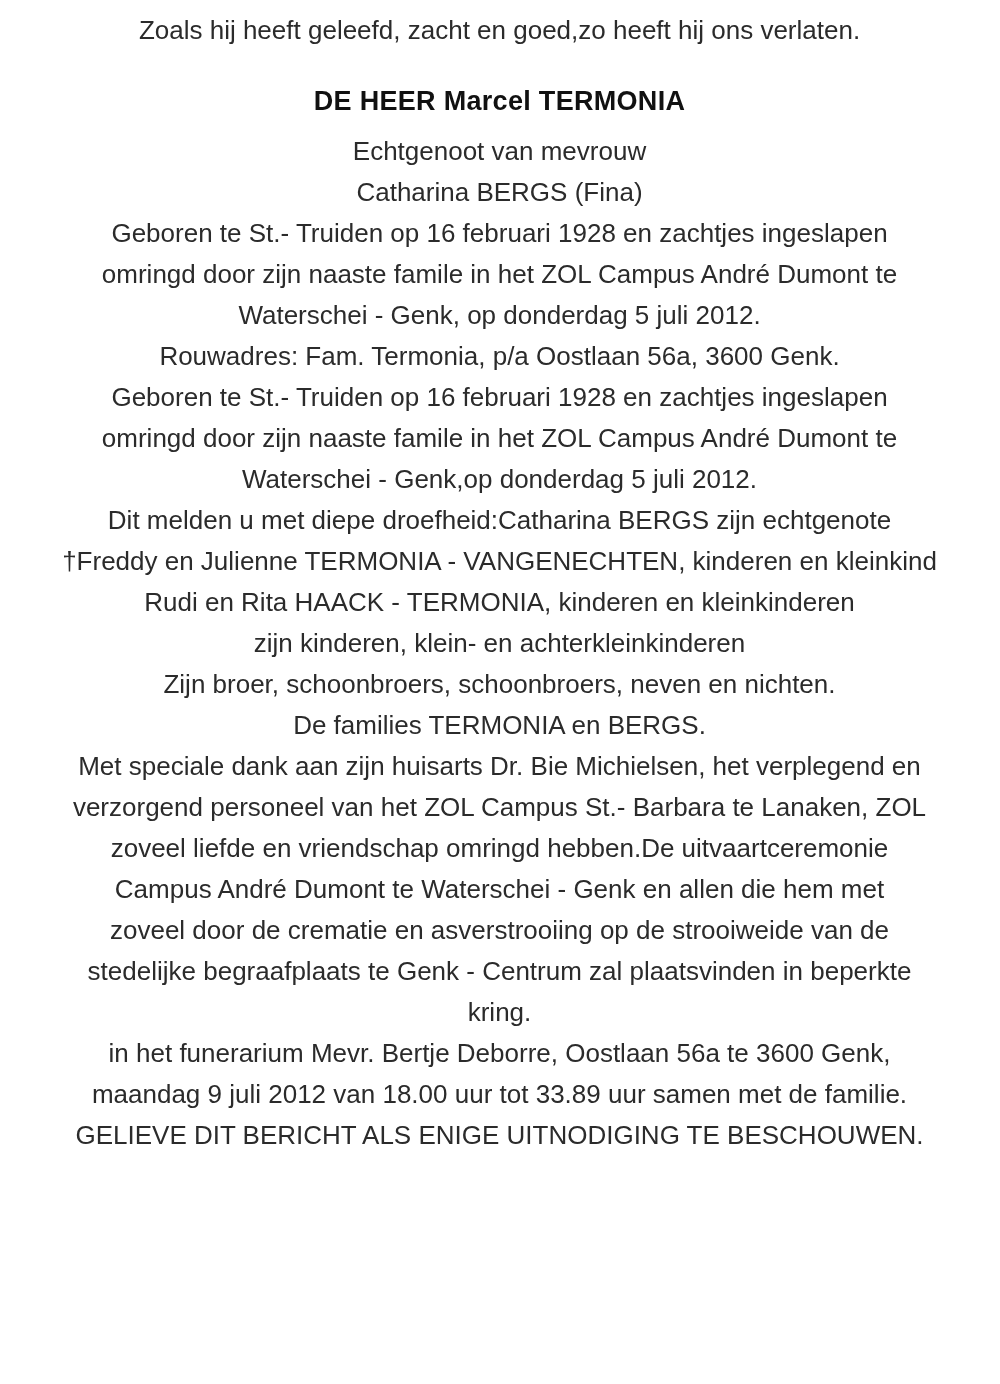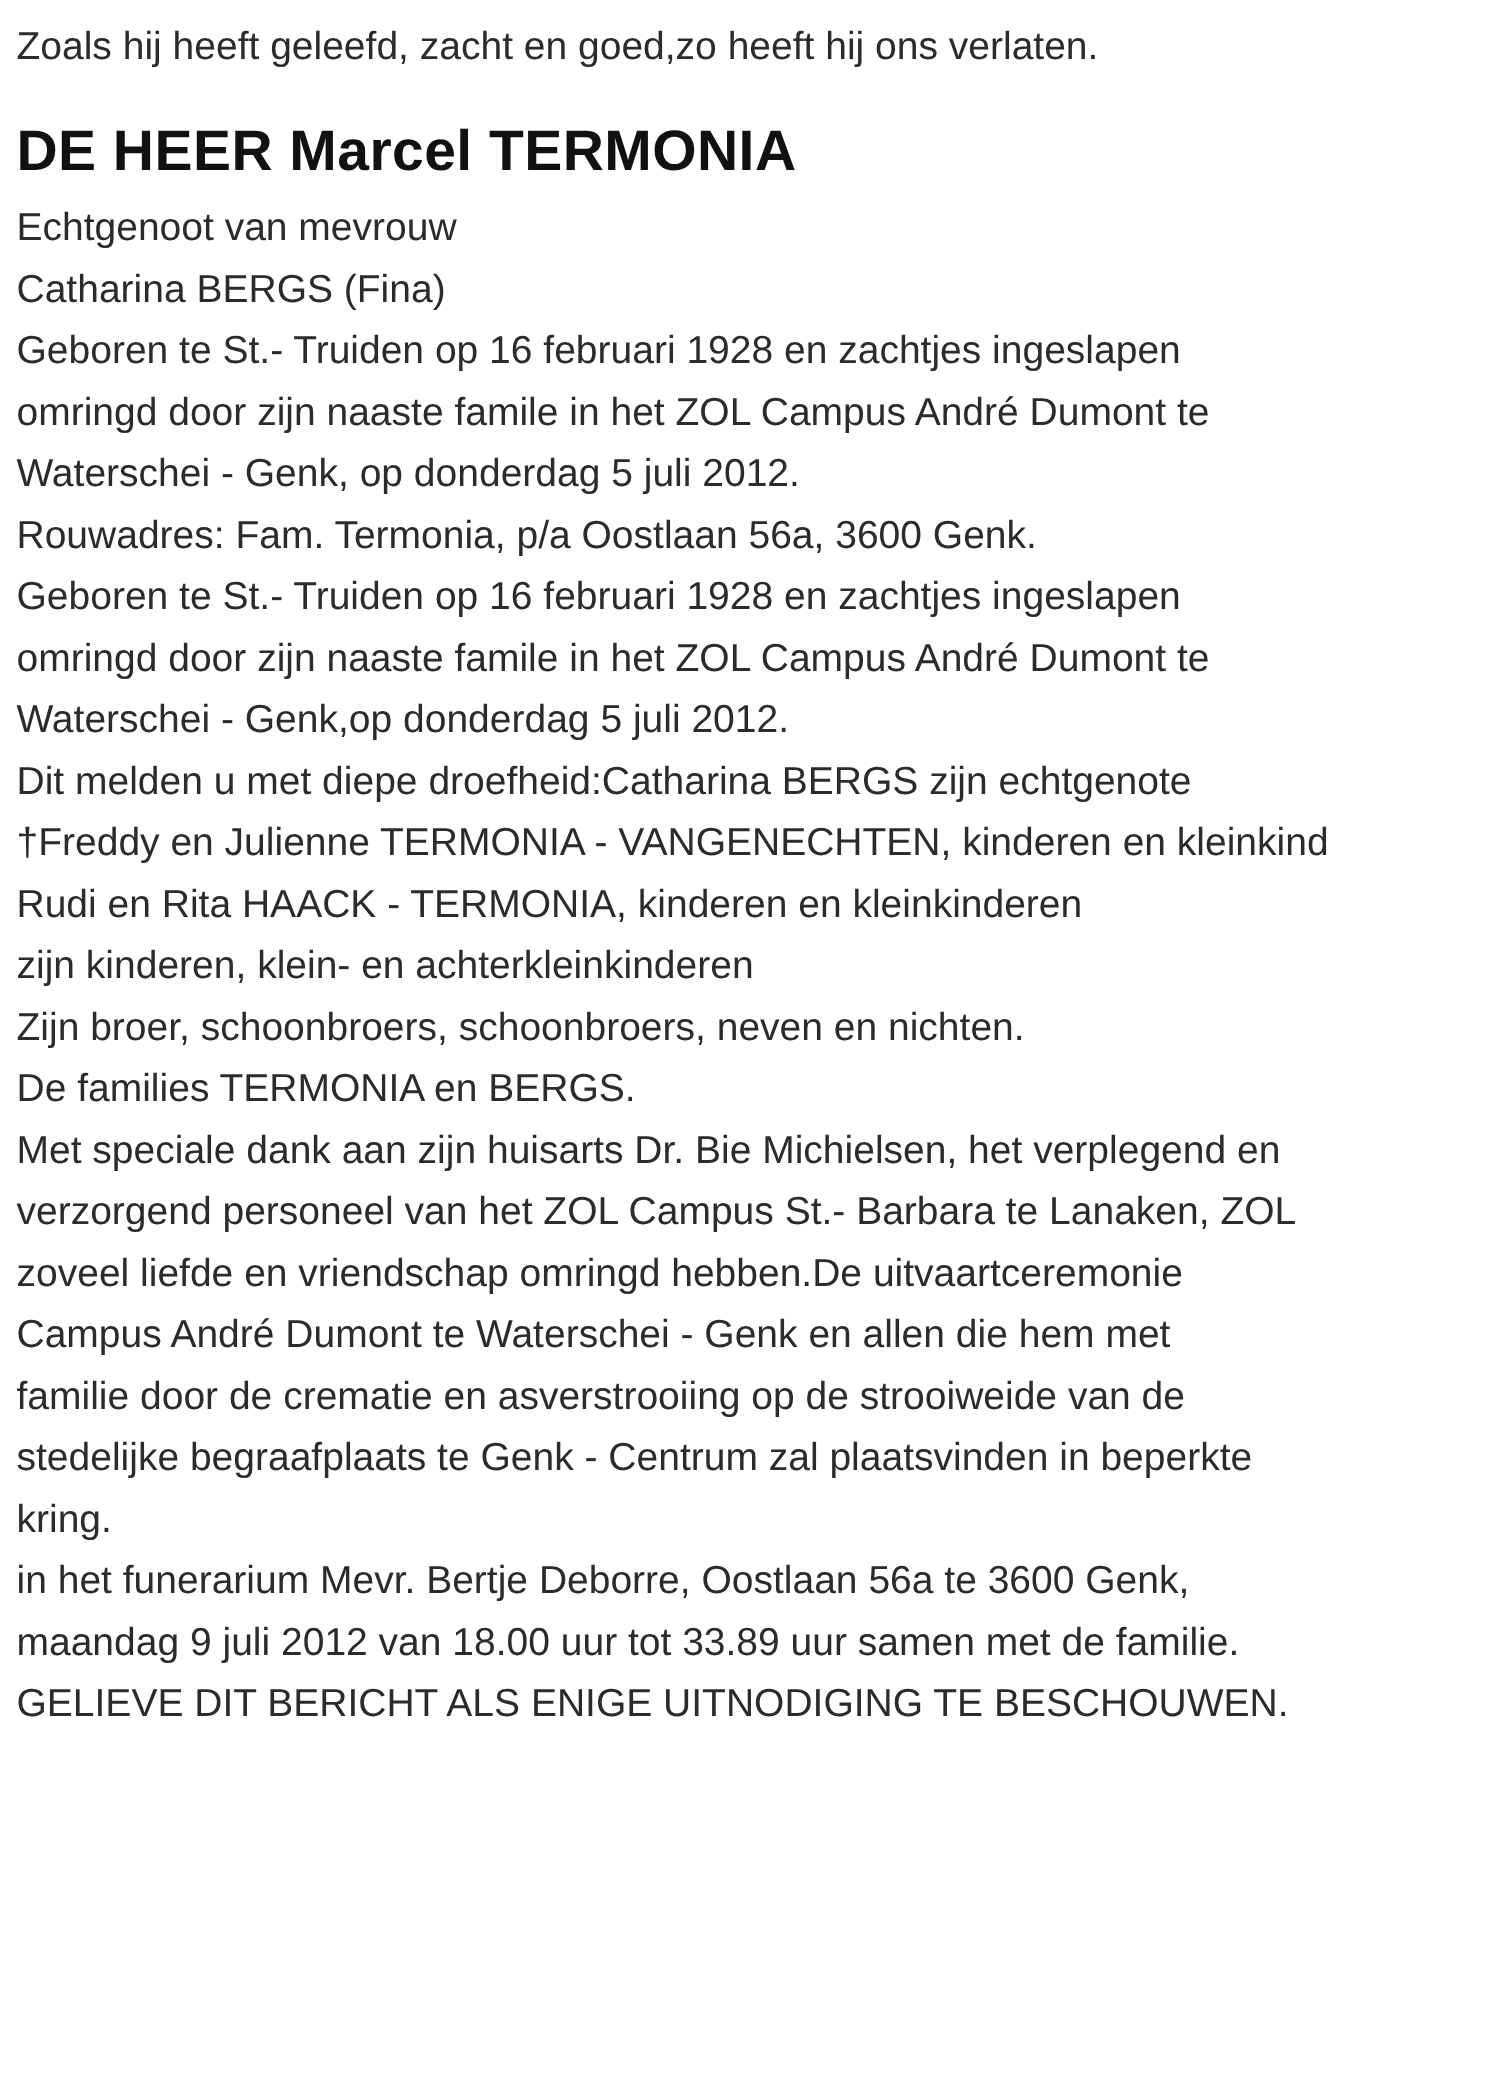--- a/index.html
+++ b/index.html
@@ -8,28 +8,29 @@
     width: 1000px;
     min-height: 1384px;
     background: #ffffff;
     color: #2b2b2b;
     font-family: "Liberation Sans", "DejaVu Sans", sans-serif;
     font-size: 26px;
     font-weight: 400;
   }
   main.doc {
     padding: 10px 12px 24px 11px;
+    text-align: center;
   }
   .line {
     line-height: 41px;
     white-space: pre-wrap;
   }
   p.line { margin: 0; }
   h1.title {
-    font-size: 38px;
+    font-size: 27px;
     line-height: 46px;
     font-weight: 700;
     color: #111111;
     margin: 27px 0 7px 0;
     letter-spacing: 0.3px;
   }
   .spouse-block { margin: 0; }
   .para { }
   .closing { margin-top: 41px; }
 </style>
@@ -65,21 +66,21 @@
         <div class="line">Rudi en Rita HAACK - TERMONIA, kinderen en kleinkinderen</div>
         <div class="line">zijn kinderen, klein- en achterkleinkinderen</div>
         <div class="line">Zijn broer, schoonbroers, schoonbroers, neven en nichten.</div>
         <div class="line">De families TERMONIA en BERGS.</div>
       </div>
       <div class="para">
         <div class="line">Met speciale dank aan zijn huisarts Dr. Bie Michielsen, het verplegend en</div>
         <div class="line">verzorgend personeel van het ZOL Campus St.- Barbara te Lanaken, ZOL</div>
         <div class="line">zoveel liefde en vriendschap omringd hebben.De uitvaartceremonie</div>
         <div class="line">Campus André Dumont te Waterschei - Genk en allen die hem met</div>
-        <div class="line">familie door de crematie en asverstrooiing op de strooiweide van de</div>
+        <div class="line">zoveel door de crematie en asverstrooiing op de strooiweide van de</div>
         <div class="line">stedelijke begraafplaats te Genk - Centrum zal plaatsvinden in beperkte</div>
         <div class="line">kring.</div>
         <div class="line">in het funerarium Mevr. Bertje Deborre, Oostlaan 56a te 3600 Genk,</div>
         <div class="line">maandag 9 juli 2012 van 18.00 uur tot 33.89 uur samen met de familie.</div>
       </div>
     </div>
 
   <p class="line closing">GELIEVE DIT BERICHT ALS ENIGE UITNODIGING TE BESCHOUWEN.</p>
 
 </main>

